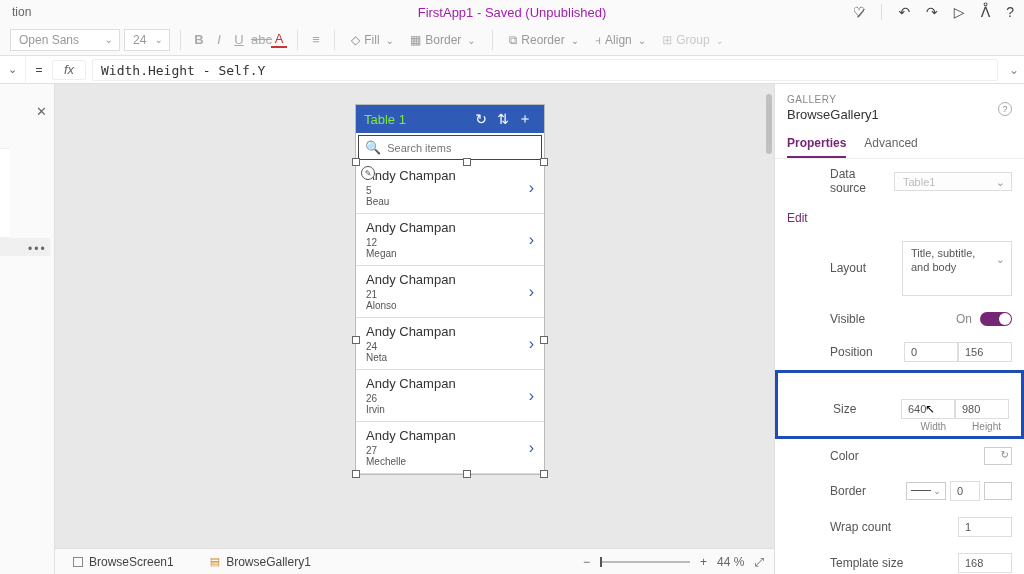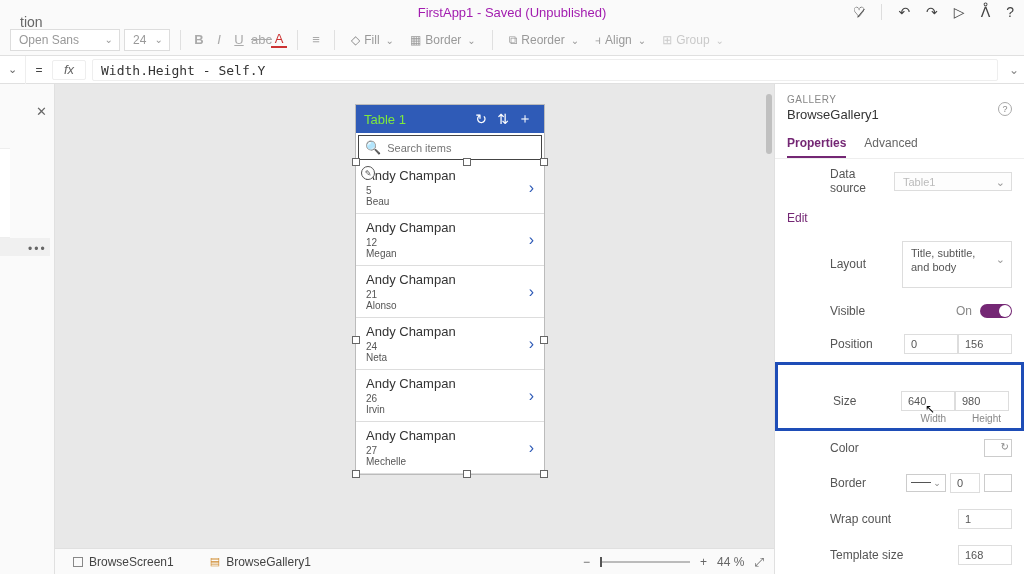--- a/index.html
+++ b/index.html
@@ -1,20 +1,20 @@
 <!DOCTYPE html>
 <html><head>
 <meta charset="utf-8">
 <style>
 * { box-sizing: border-box; margin: 0; padding: 0; font-family: "Segoe UI", Arial, sans-serif; }
 body { width: 1024px; height: 574px; background: #f5f5f5; overflow: hidden; font-size: 12px; color: #333; position: relative; }
 
 
 .title-bar { height: 24px; background: #fafafa; display: flex; align-items: center; justify-content: center; position: relative; }
-.title-bar .left-frag { position: absolute; left: 0; top: 10px; height: 24px; display: flex; align-items: center; padding-left: 20px; color: #666; font-size: 14px; }
+.title-bar .left-frag { position: absolute; left: 0; top: 0; height: 24px; display: flex; align-items: center; padding-left: 12px; color: #666; font-size: 12px; }
 .title-bar .center { font-size: 13px; color: #a21caf; }
 .title-bar .right-icons { position: absolute; right: 10px; display: flex; gap: 16px; align-items: center; color: #444; font-size: 14px; }
 .title-bar .right-icons span { cursor: pointer; }
 
 
 .toolbar { height: 32px; background: #fafafa; border-bottom: 1px solid #e0e0e0; display: flex; align-items: center; padding: 0 10px; gap: 4px; color: #888; }
 .toolbar .sep { width: 1px; height: 20px; background: #e0e0e0; margin: 0 6px; }
 .toolbar .combo { border: 1px solid #ddd; padding: 2px 22px 2px 8px; background: #fff; color: #999; font-size: 12px; height: 22px; display: flex; align-items: center; position: relative; }
 .toolbar .combo::after { content: "⌄"; position: absolute; right: 6px; color: #999; font-size: 10px; }
 .toolbar .btn { display: flex; align-items: center; gap: 4px; padding: 2px 6px; color: #999; font-size: 12px; }
@@ -81,21 +81,21 @@
 .prop-tabs .tab.active { color: #742774; border-bottom: 2px solid #742774; font-weight: 600; }
 .prop-list { padding: 0 12px; }
 .prop-row { display: flex; align-items: center; padding: 8px 0; font-size: 12px; color: #555; }
 .prop-row .label { flex: 1; margin-left: 43px; }
 .prop-row .val { color: #888; }
 .prop-row .edit-link { color: #742774; font-size: 12px; }
 .prop-row .combo-val { border: 1px solid #ddd; padding: 3px 20px 2px 8px; background: #fdfdfd; color: #bbb; font-size: 11px; width: 118px; position: relative; }
 .prop-row .combo-val::after { content:"⌄"; position:absolute; right:6px; color:#999; }
 .prop-row .two-col { display:flex; gap:0; }
 .prop-row .num-input { border: 1px solid #ddd; padding: 3px 6px; width: 54px; font-size: 11px; color: #555; }
-.prop-row .layout-val { border: 1px solid #ddd; padding: 4px 20px 12px 8px; width: 110px; font-size: 11px; color: #555; position: relative; line-height: 1.3; }
+.prop-row .layout-val { border: 1px solid #ddd; padding: 4px 20px 20px 8px; width: 110px; font-size: 11px; color: #555; position: relative; line-height: 1.3; }
 .prop-row .layout-val::after { content:"⌄"; position:absolute; right:6px; top:10px; color:#999; }
 .prop-row.size-row { border: 3px solid #1e4db7; margin: 0 -12px; padding: 26px 12px 4px; flex-wrap: wrap; }
 .prop-row.size-row .sublabels { width: 100%; display: flex; justify-content: flex-end; gap: 26px; font-size: 10px; color: #888; padding-right: 8px; margin-top: 2px; }
 .toggle { width: 32px; height: 14px; background: #742774; border-radius: 8px; position: relative; }
 .toggle::after { content:""; width:12px; height:12px; background:#fff; border-radius:50%; position:absolute; right:1px; top:1px; }
 .color-swatch { width: 28px; height: 18px; border: 1px solid #ccc; }
 .border-style { width:40px; height:18px; border:1px solid #ccc; display:flex; align-items:center; justify-content:center; position:relative; }
 .border-style .line { width:20px; height:1px; background:#555; }
 .border-style::after { content:"⌄"; font-size:9px; color:#888; margin-left:2px; }
 .cursor-arrow { position: absolute; left: 925px; top: 402px; font-size: 12px; color: #000; pointer-events:none; }

